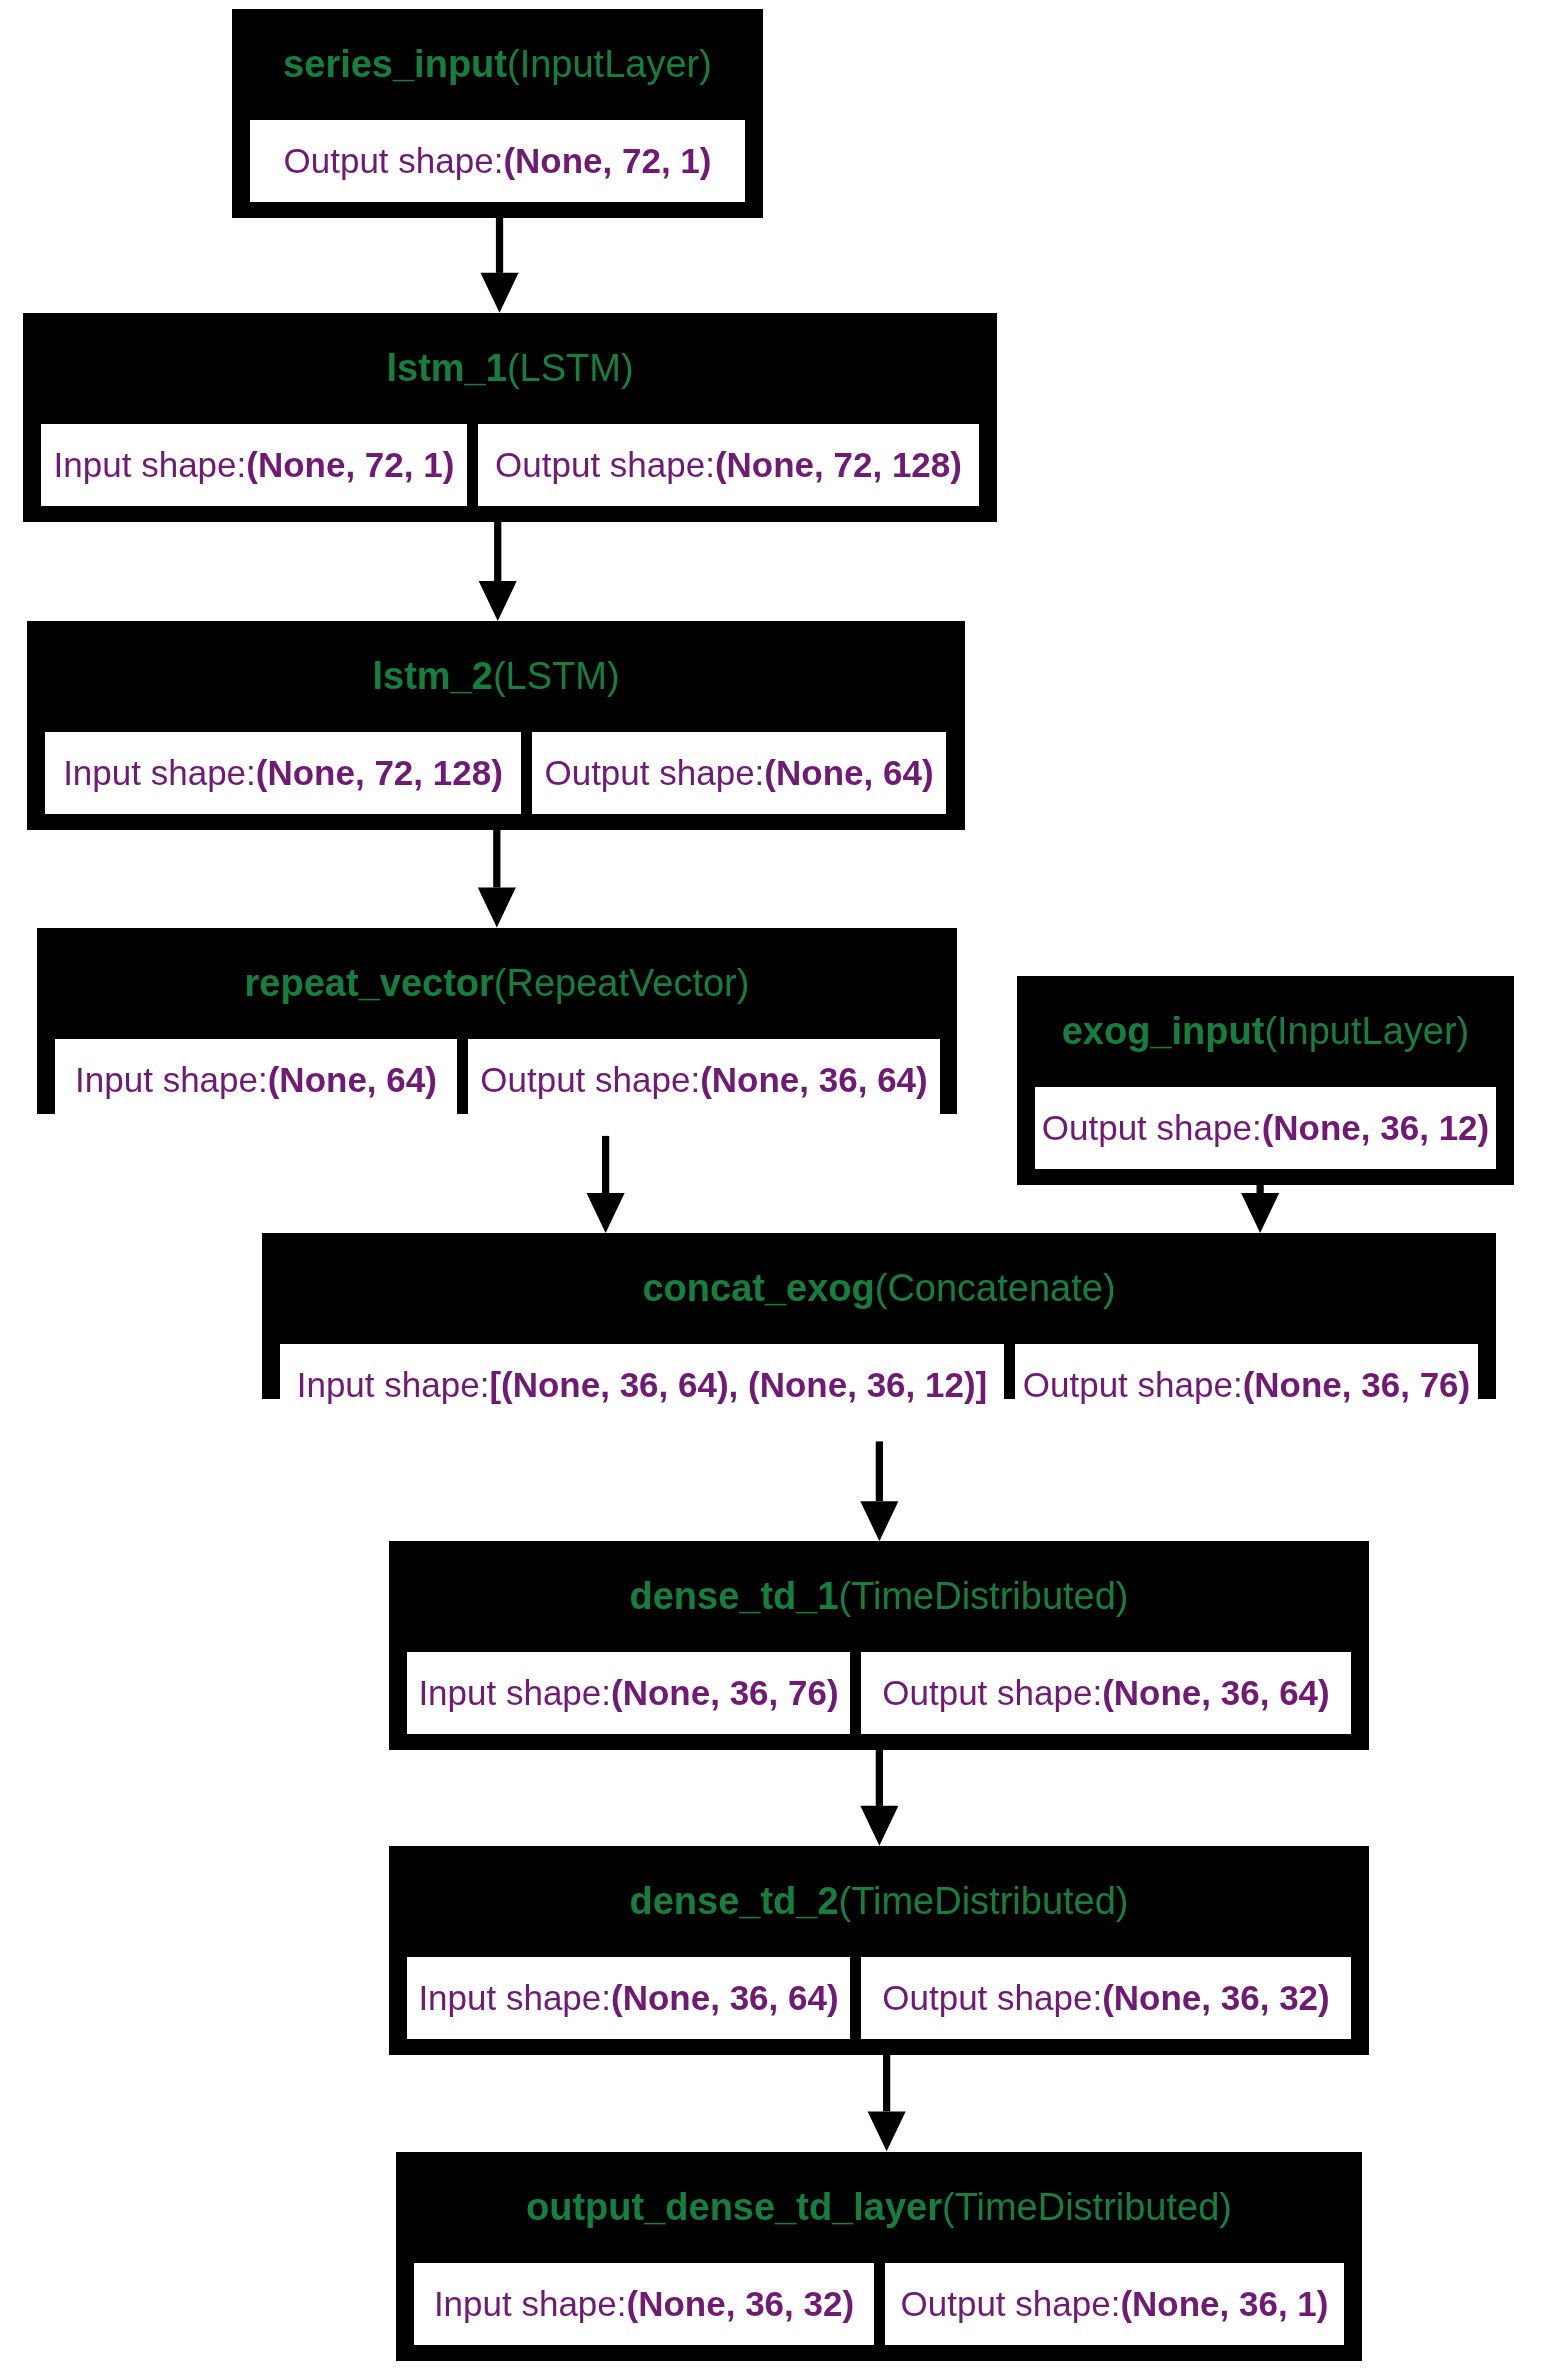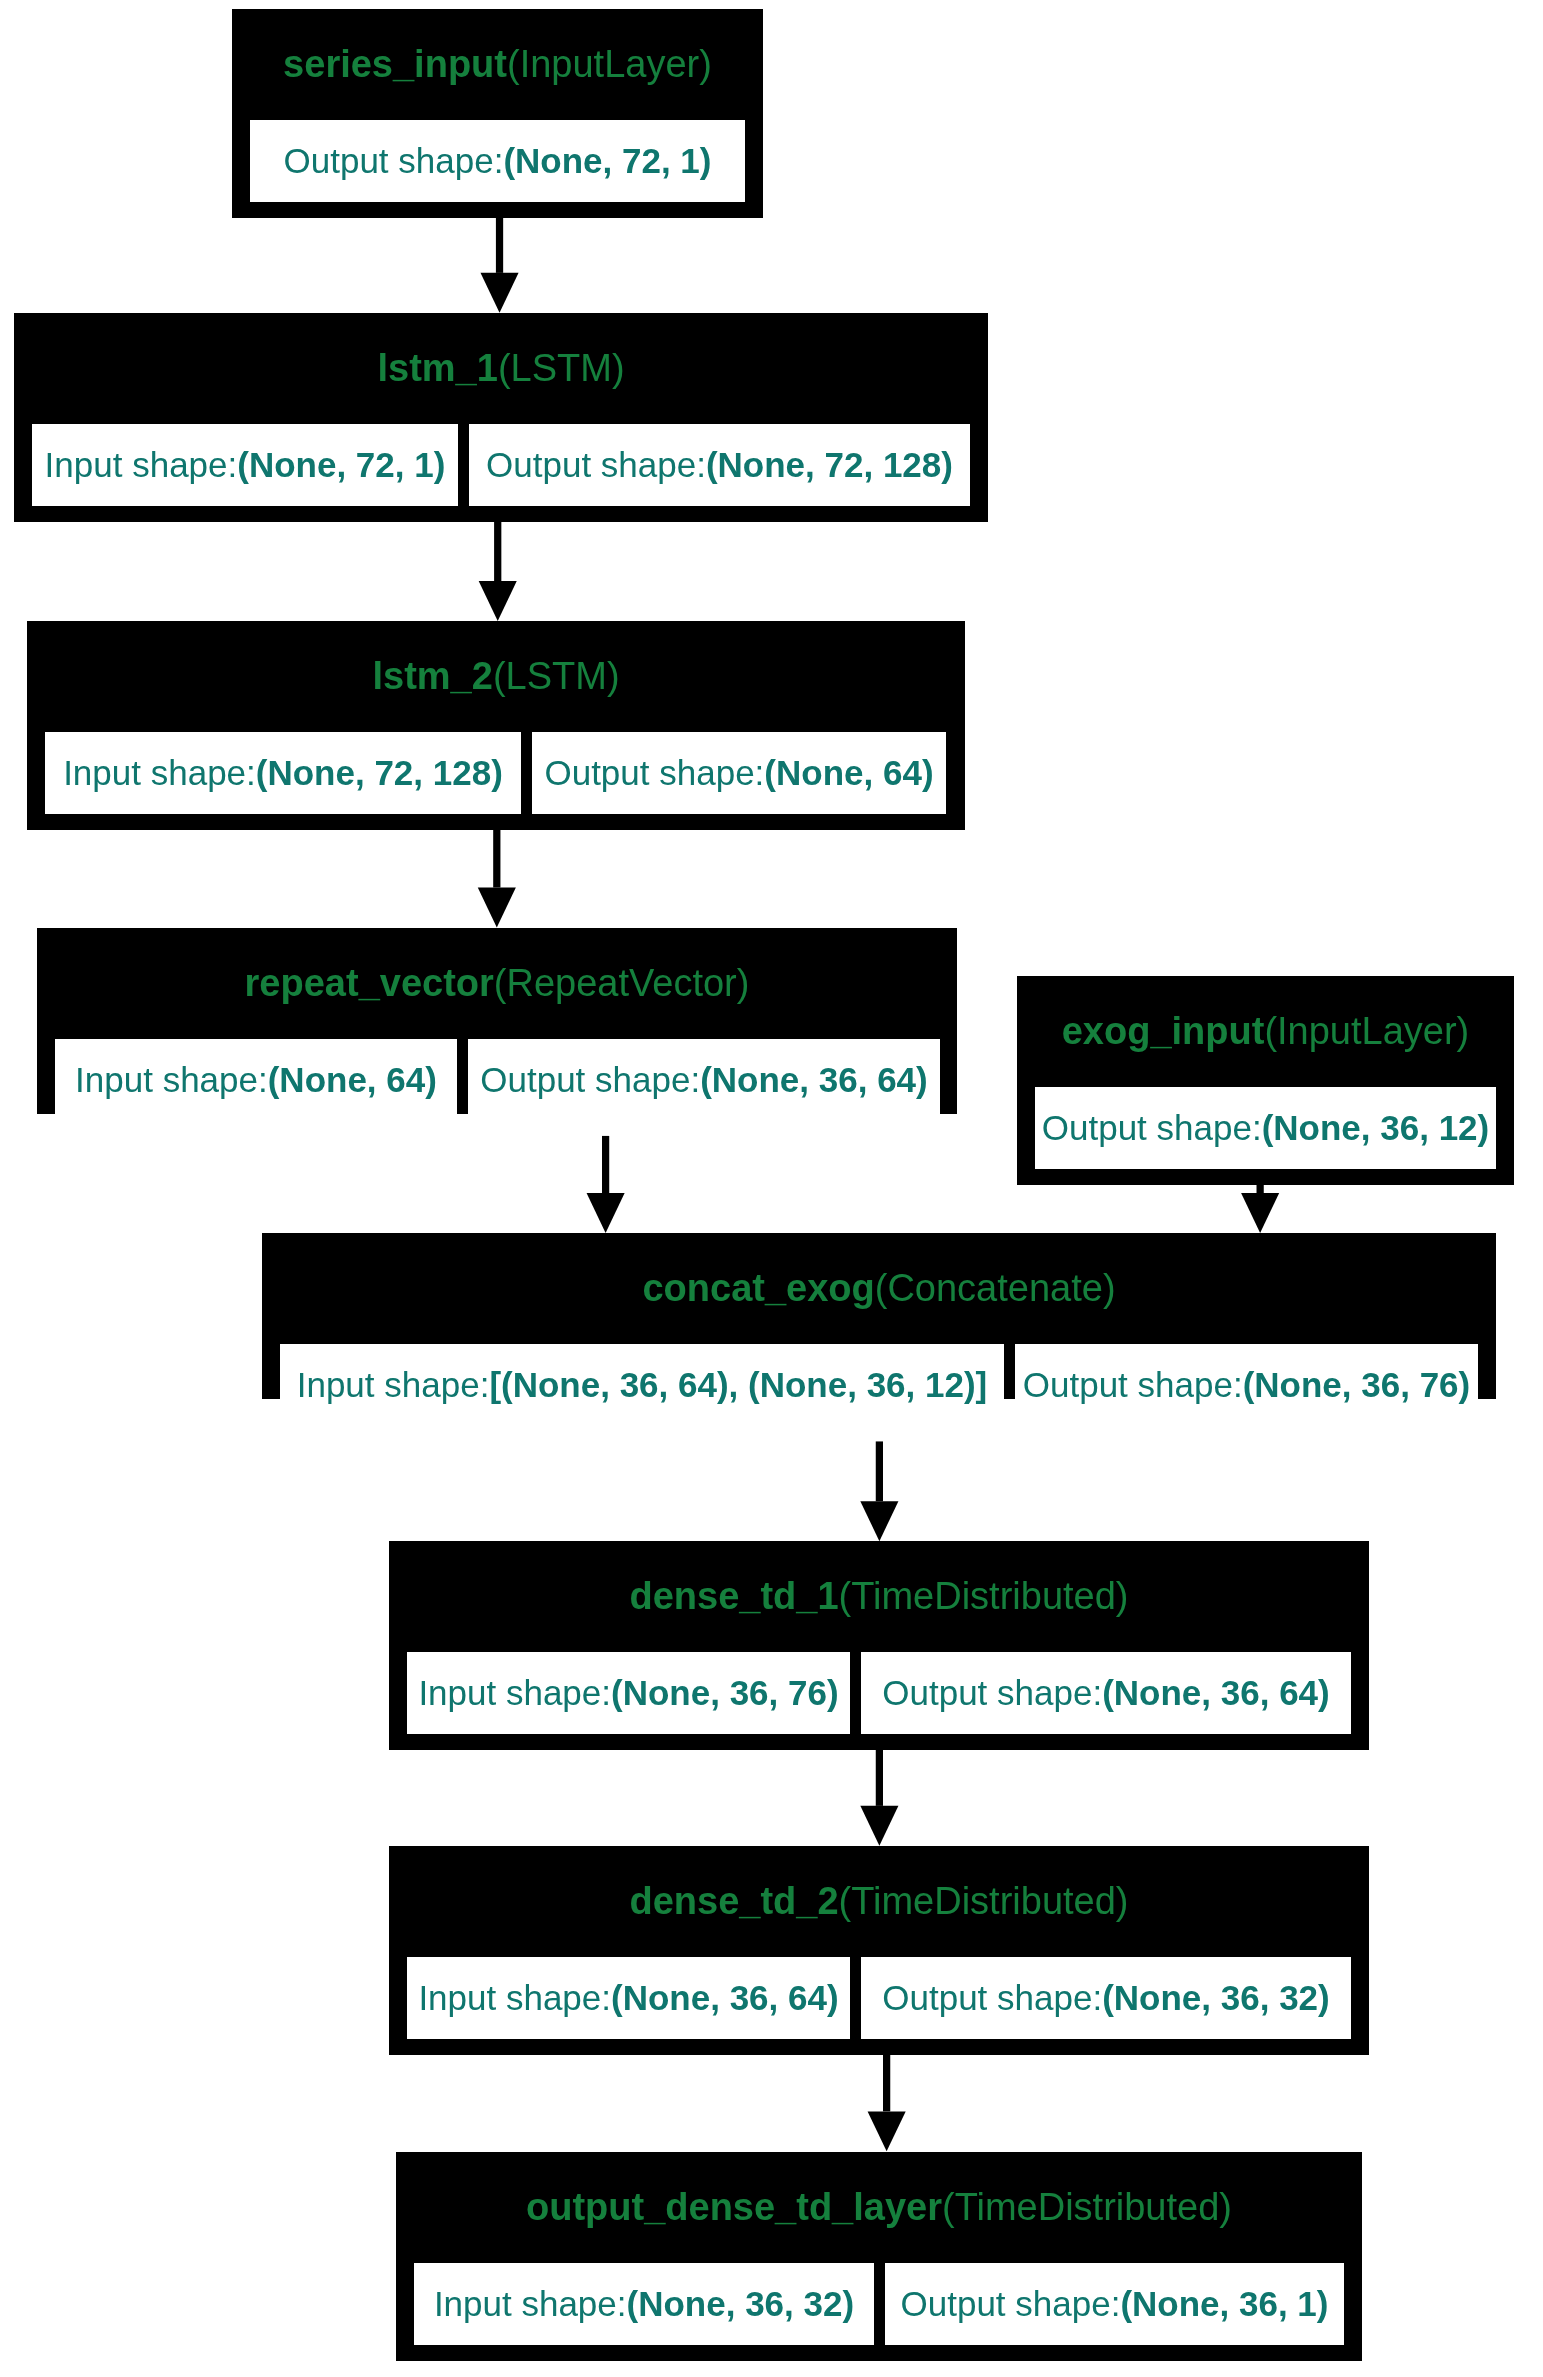--- a/index.html
+++ b/index.html
@@ -33,21 +33,21 @@
   }
   .node-title .name { font-weight: bold; }
   .node-title .type { font-weight: normal; }
   .node-cells {
     display: flex;
     gap: 11px;
     height: 82px;
   }
   .cell {
     background: #ffffff;
-    color: #0f766e;
+    color: #701a75;
     display: flex;
     align-items: center;
     justify-content: center;
     font-size: 35px;
     white-space: pre;
     box-sizing: border-box;
     flex: 0 0 auto;
   }
   .cell .cell-value { font-weight: bold; }
   .cell.single { flex: 1 1 auto; }
@@ -73,21 +73,21 @@
       <polygon points="949,1992 991,1992 970,2036" fill="#000000"></polygon>
       <line x1="978" y1="2266" x2="978" y2="2329" stroke="#000000" stroke-width="8"></line>
       <polygon points="957,2329 999,2329 978,2373" fill="#000000"></polygon>
     </svg>
 <div class="node" style="left: 232px; top: 9px; width: 531px; height: 209px;">
       <div class="node-title"><span class="name">series_input</span> <span class="type">(InputLayer)</span></div>
       <div class="node-cells">
         <div class="cell single"><span class="cell-label">Output shape:</span> <span class="cell-value">(None, 72, 1)</span></div>
       </div>
     </div>
-    <div class="node" style="left: 14px; top: 313px; width: 974px; height: 209px;">
+    <div class="node" style="left: 23px; top: 313px; width: 974px; height: 209px;">
       <div class="node-title"><span class="name">lstm_1</span> <span class="type">(LSTM)</span></div>
       <div class="node-cells">
         <div class="cell" style="flex: 0 0 426px;"><span class="cell-label">Input shape:</span> <span class="cell-value">(None, 72, 1)</span></div>
         <div class="cell" style="flex: 0 0 501px;"><span class="cell-label">Output shape:</span> <span class="cell-value">(None, 72, 128)</span></div>
       </div>
     </div>
     <div class="node" style="left: 27px; top: 621px; width: 938px; height: 209px;">
       <div class="node-title"><span class="name">lstm_2</span> <span class="type">(LSTM)</span></div>
       <div class="node-cells">
         <div class="cell" style="flex: 0 0 476px;"><span class="cell-label">Input shape:</span> <span class="cell-value">(None, 72, 128)</span></div>

